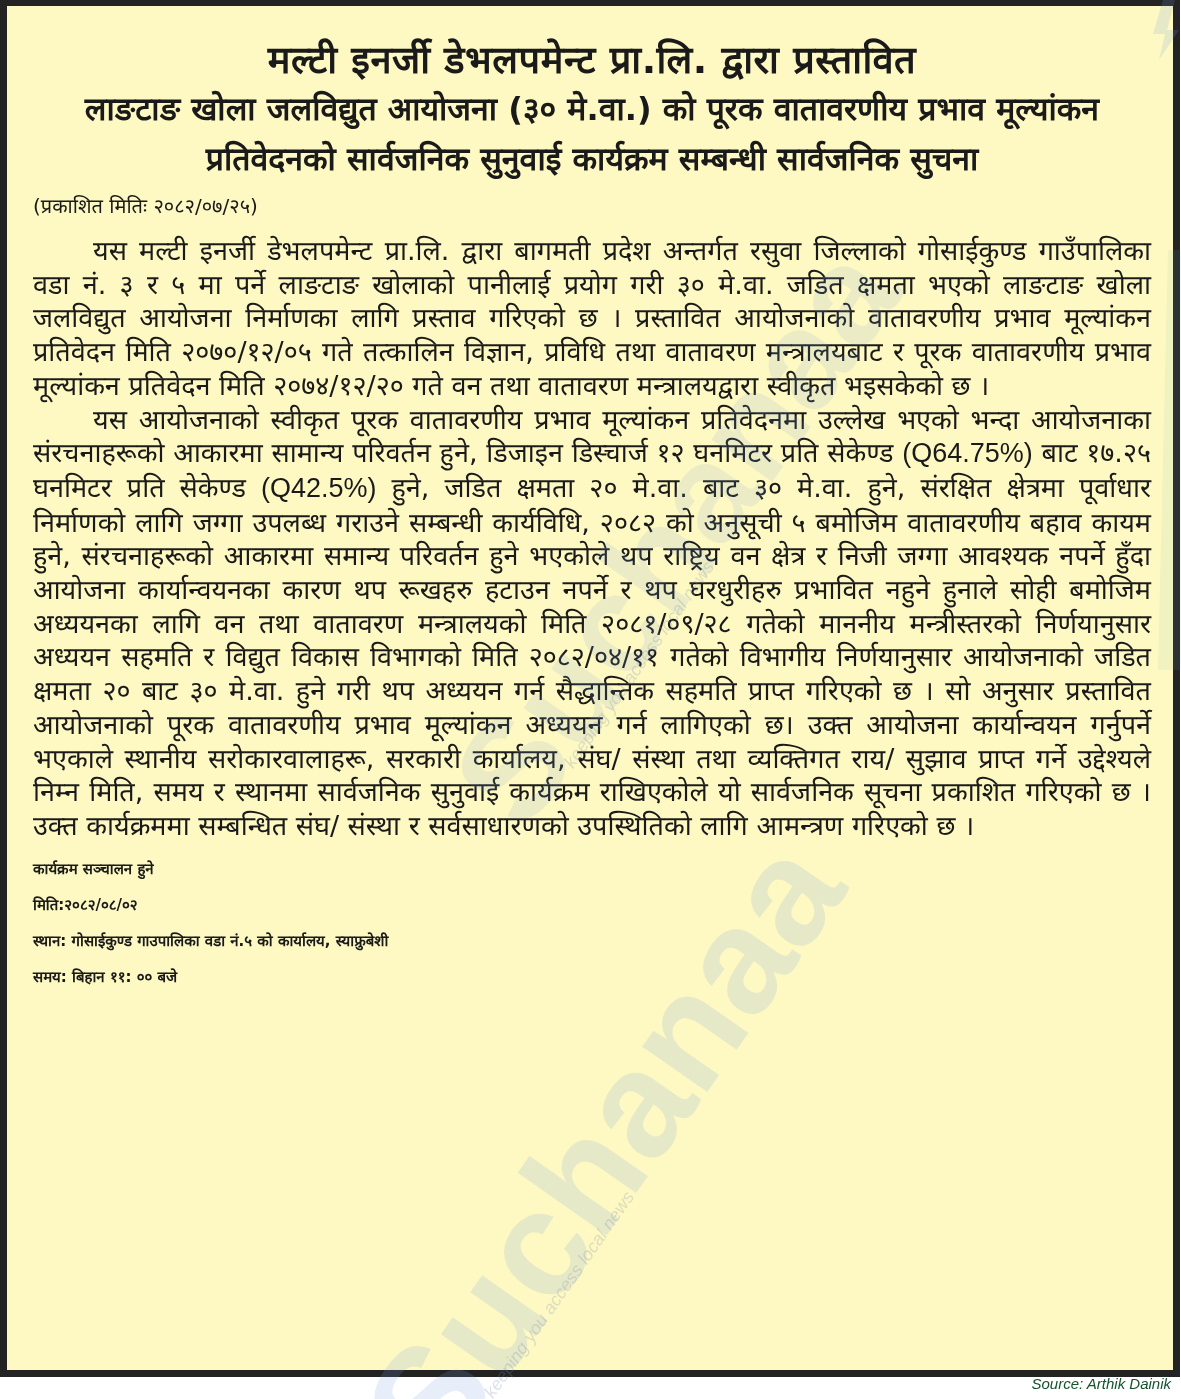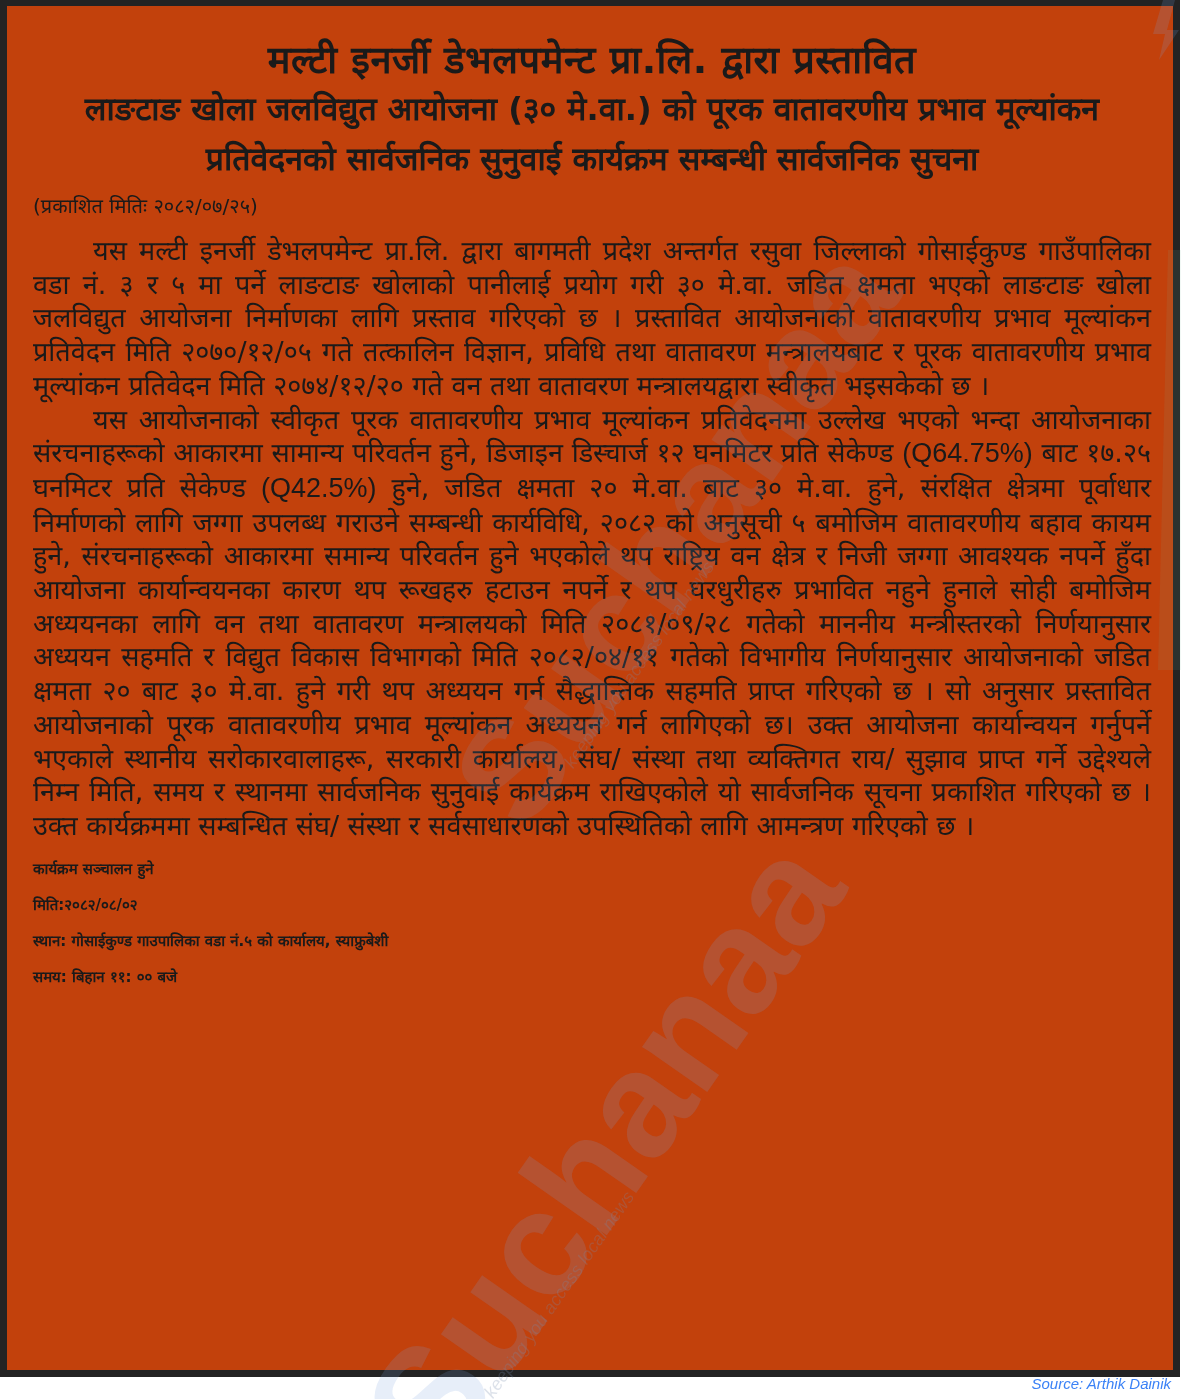--- a/index.html
+++ b/index.html
@@ -2,21 +2,21 @@
 <html><head>
   <meta charset="utf-8">
   <style>
     html, body { margin: 0; padding: 0; }
     body {
       width: 1181px; height: 1399px; background: #ffffff; position: relative; overflow: hidden;
       font-family: "DejaVu Sans", "Liberation Sans", sans-serif; color: #1a1a1a;
     }
     .notice-box {
       position: absolute; left: 0; top: 0; width: 1166px; height: 1364px;
-      border: 7px solid #232323; border-top-width: 6px; background: #c2410c; box-sizing: content-box;
+      border: 7px solid #232323; border-top-width: 6px; background: #fef9c3; box-sizing: content-box;
     }
     .inner { position: absolute; left: 26px; right: 22px; top: 0; }
     .title-main {
       text-align: center; font-weight: bold; font-size: 38px; line-height: 48px;
       margin-top: 30px; letter-spacing: 0.5px;
     }
     .title-sub {
       text-align: center; font-weight: bold; font-size: 32px; line-height: 50px;
     }
     .published {
@@ -29,21 +29,21 @@
     .para .indent { display: inline-block; width: 60px; }
     .para.p1 { margin-top: 8px; }
     .para.p2 { margin-top: 0px; }
     .latin { font-family: "Liberation Sans", sans-serif; font-weight: normal; }
     .details { margin-top: 8px; }
     .detail-line {
       font-weight: bold; font-size: 15px; line-height: 36px; margin: 0;
     }
     .source {
       position: absolute; right: 10px; top: 1375px; font-family: "Liberation Sans", sans-serif;
-      font-style: italic; font-size: 15px; color: #3b82f6;
+      font-style: italic; font-size: 15px; color: #14532d;
     }
     .watermark {
       position: absolute; pointer-events: none; color: rgba(120,160,220,0.18);
       font-family: "Liberation Sans", sans-serif; font-weight: bold; white-space: nowrap;
       transform-origin: left top;
     }
     .wm1 { left: 330px; top: 1390px; font-size: 150px; transform: rotate(-55deg); }
     .wm2 { left: 420px; top: 760px; font-size: 140px; transform: rotate(-55deg); color: rgba(120,160,220,0.14); }
     .wm-tag { position: absolute; pointer-events: none; font-family: "Liberation Sans", sans-serif;
       font-style: italic; font-size: 18px; color: rgba(120,140,170,0.25); white-space: nowrap; transform-origin: left top; }

